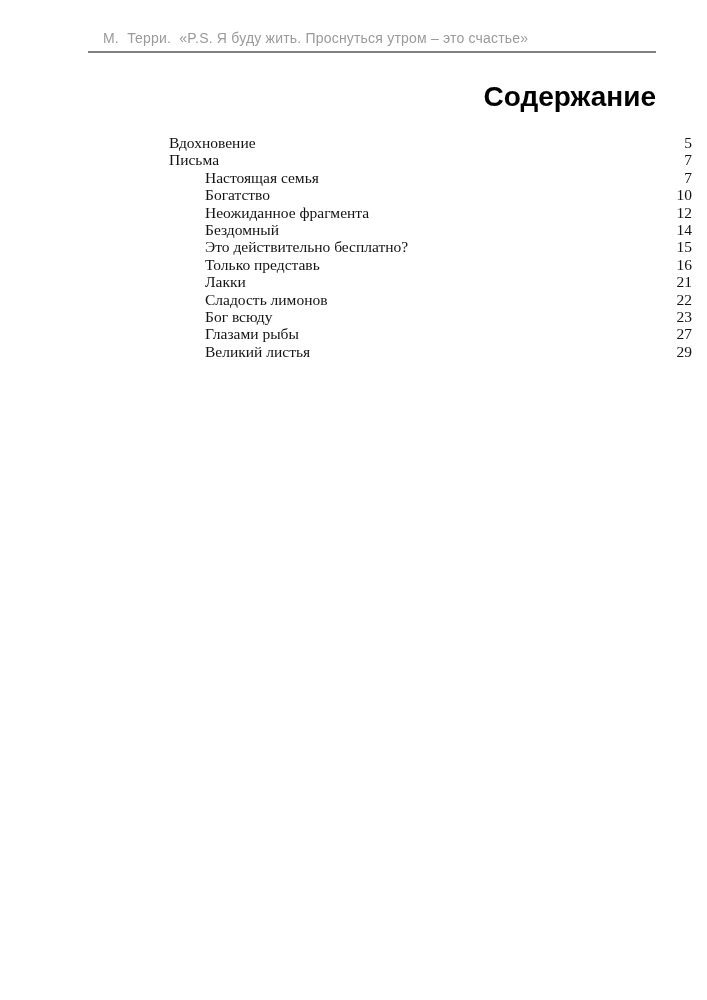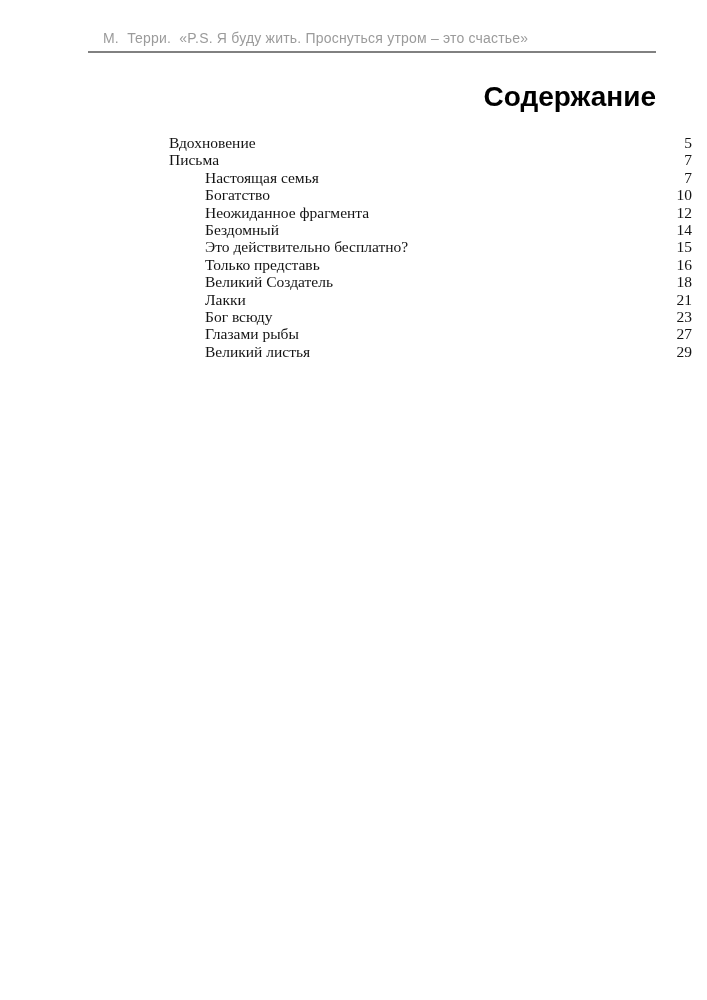--- a/index.html
+++ b/index.html
@@ -118,26 +118,26 @@
   </div>
       <div class="toc-row level-1">
     <span class="toc-label">Это действительно бесплатно?</span>
     <span class="toc-page">15</span>
   </div>
       <div class="toc-row level-1">
     <span class="toc-label">Только представь</span>
     <span class="toc-page">16</span>
   </div>
       <div class="toc-row level-1">
-    <span class="toc-label">Великий Создатель</span>
-    <span class="toc-page">18</span>
+    <span class="toc-label">Лакки</span>
+    <span class="toc-page">21</span>
   </div>
       <div class="toc-row level-1">
-    <span class="toc-label">Лакки</span>
-    <span class="toc-page">21</span>
+    <span class="toc-label">Сладость лимонов</span>
+    <span class="toc-page">22</span>
   </div>
       <div class="toc-row level-1">
     <span class="toc-label">Бог всюду</span>
     <span class="toc-page">23</span>
   </div>
       <div class="toc-row level-1">
     <span class="toc-label">Глазами рыбы</span>
     <span class="toc-page">27</span>
   </div>
       <div class="toc-row level-1">

